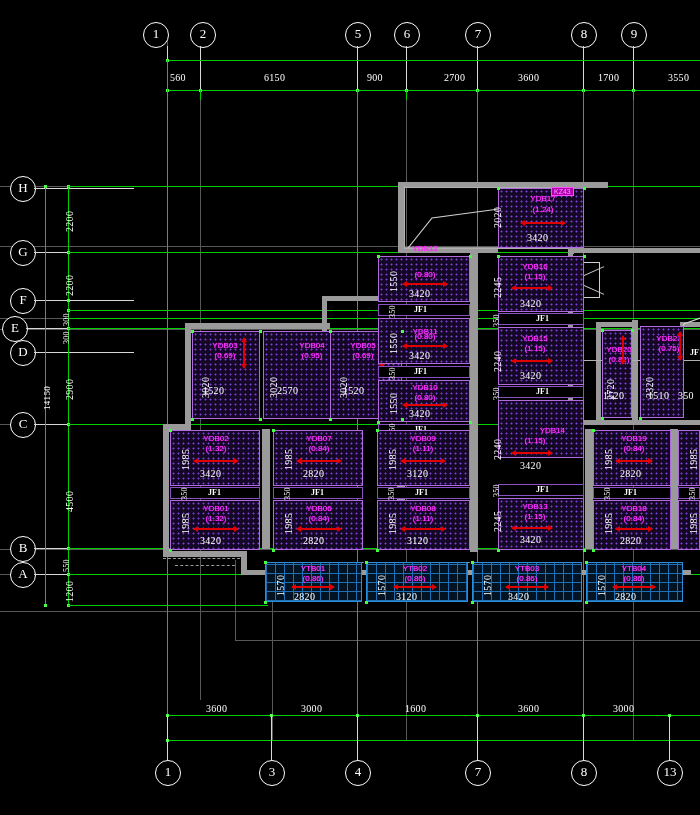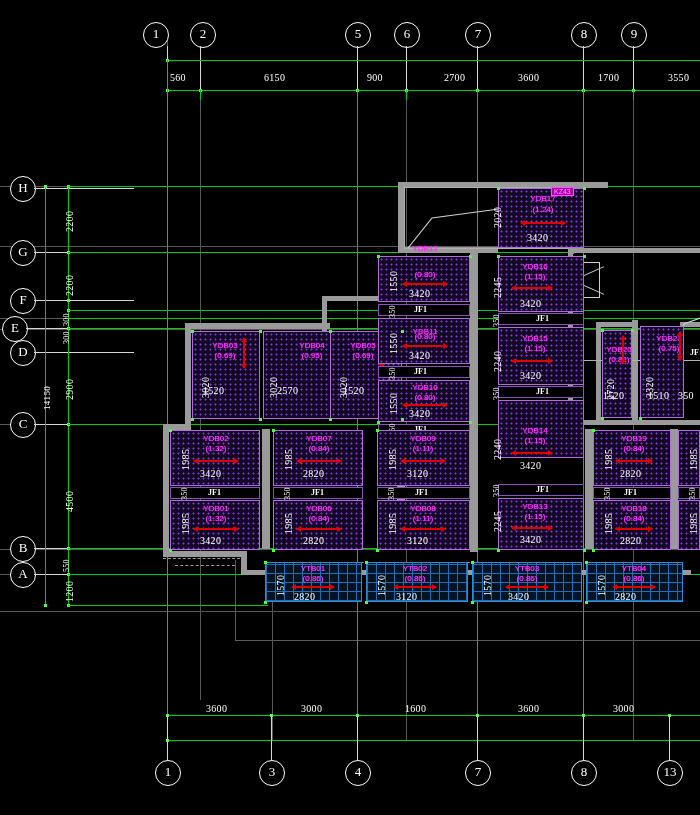--- a/index.html
+++ b/index.html
@@ -344,21 +344,21 @@
   <div class="slab-lbl" style="left:505px;top:344px;width:60px;">(1.15)</div>
   <div class="arrow-h" style="left:512px;top:360px;width:40px;"></div>
   <div class="dimtxt" style="left:520px;top:370px;">3420</div>
   <div class="dimtxt vert" style="left:492px;top:372px;">2240</div>
 
   <div class="slab band" style="left:498px;top:386px;width:86px;height:12px;"></div>
   <div class="jf" style="left:536px;top:387px;">JF1</div>
   <div class="dimtxt vert" style="left:492px;top:400px;font-size:8px;">350</div>
 
   <div class="slab" style="left:498px;top:400px;width:86px;height:58px;"></div>
-  <div class="slab-lbl" style="left:505px;top:426px;width:60px;">YDB14</div>
+  <div class="slab-lbl" style="left:505px;top:426px;width:60px;text-align:right;">YDB14</div>
   <div class="slab-lbl" style="left:505px;top:436px;width:60px;">(1.15)</div>
   <div class="arrow-h" style="left:512px;top:452px;width:40px;"></div>
   <div class="dimtxt" style="left:520px;top:460px;">3420</div>
   <div class="dimtxt vert" style="left:492px;top:460px;">2240</div>
 
   <div class="slab band" style="left:498px;top:484px;width:86px;height:12px;"></div>
   <div class="jf" style="left:536px;top:485px;">JF1</div>
   <div class="dimtxt vert" style="left:492px;top:497px;font-size:8px;">350</div>
 
   <div class="slab" style="left:498px;top:498px;width:86px;height:52px;"></div>

